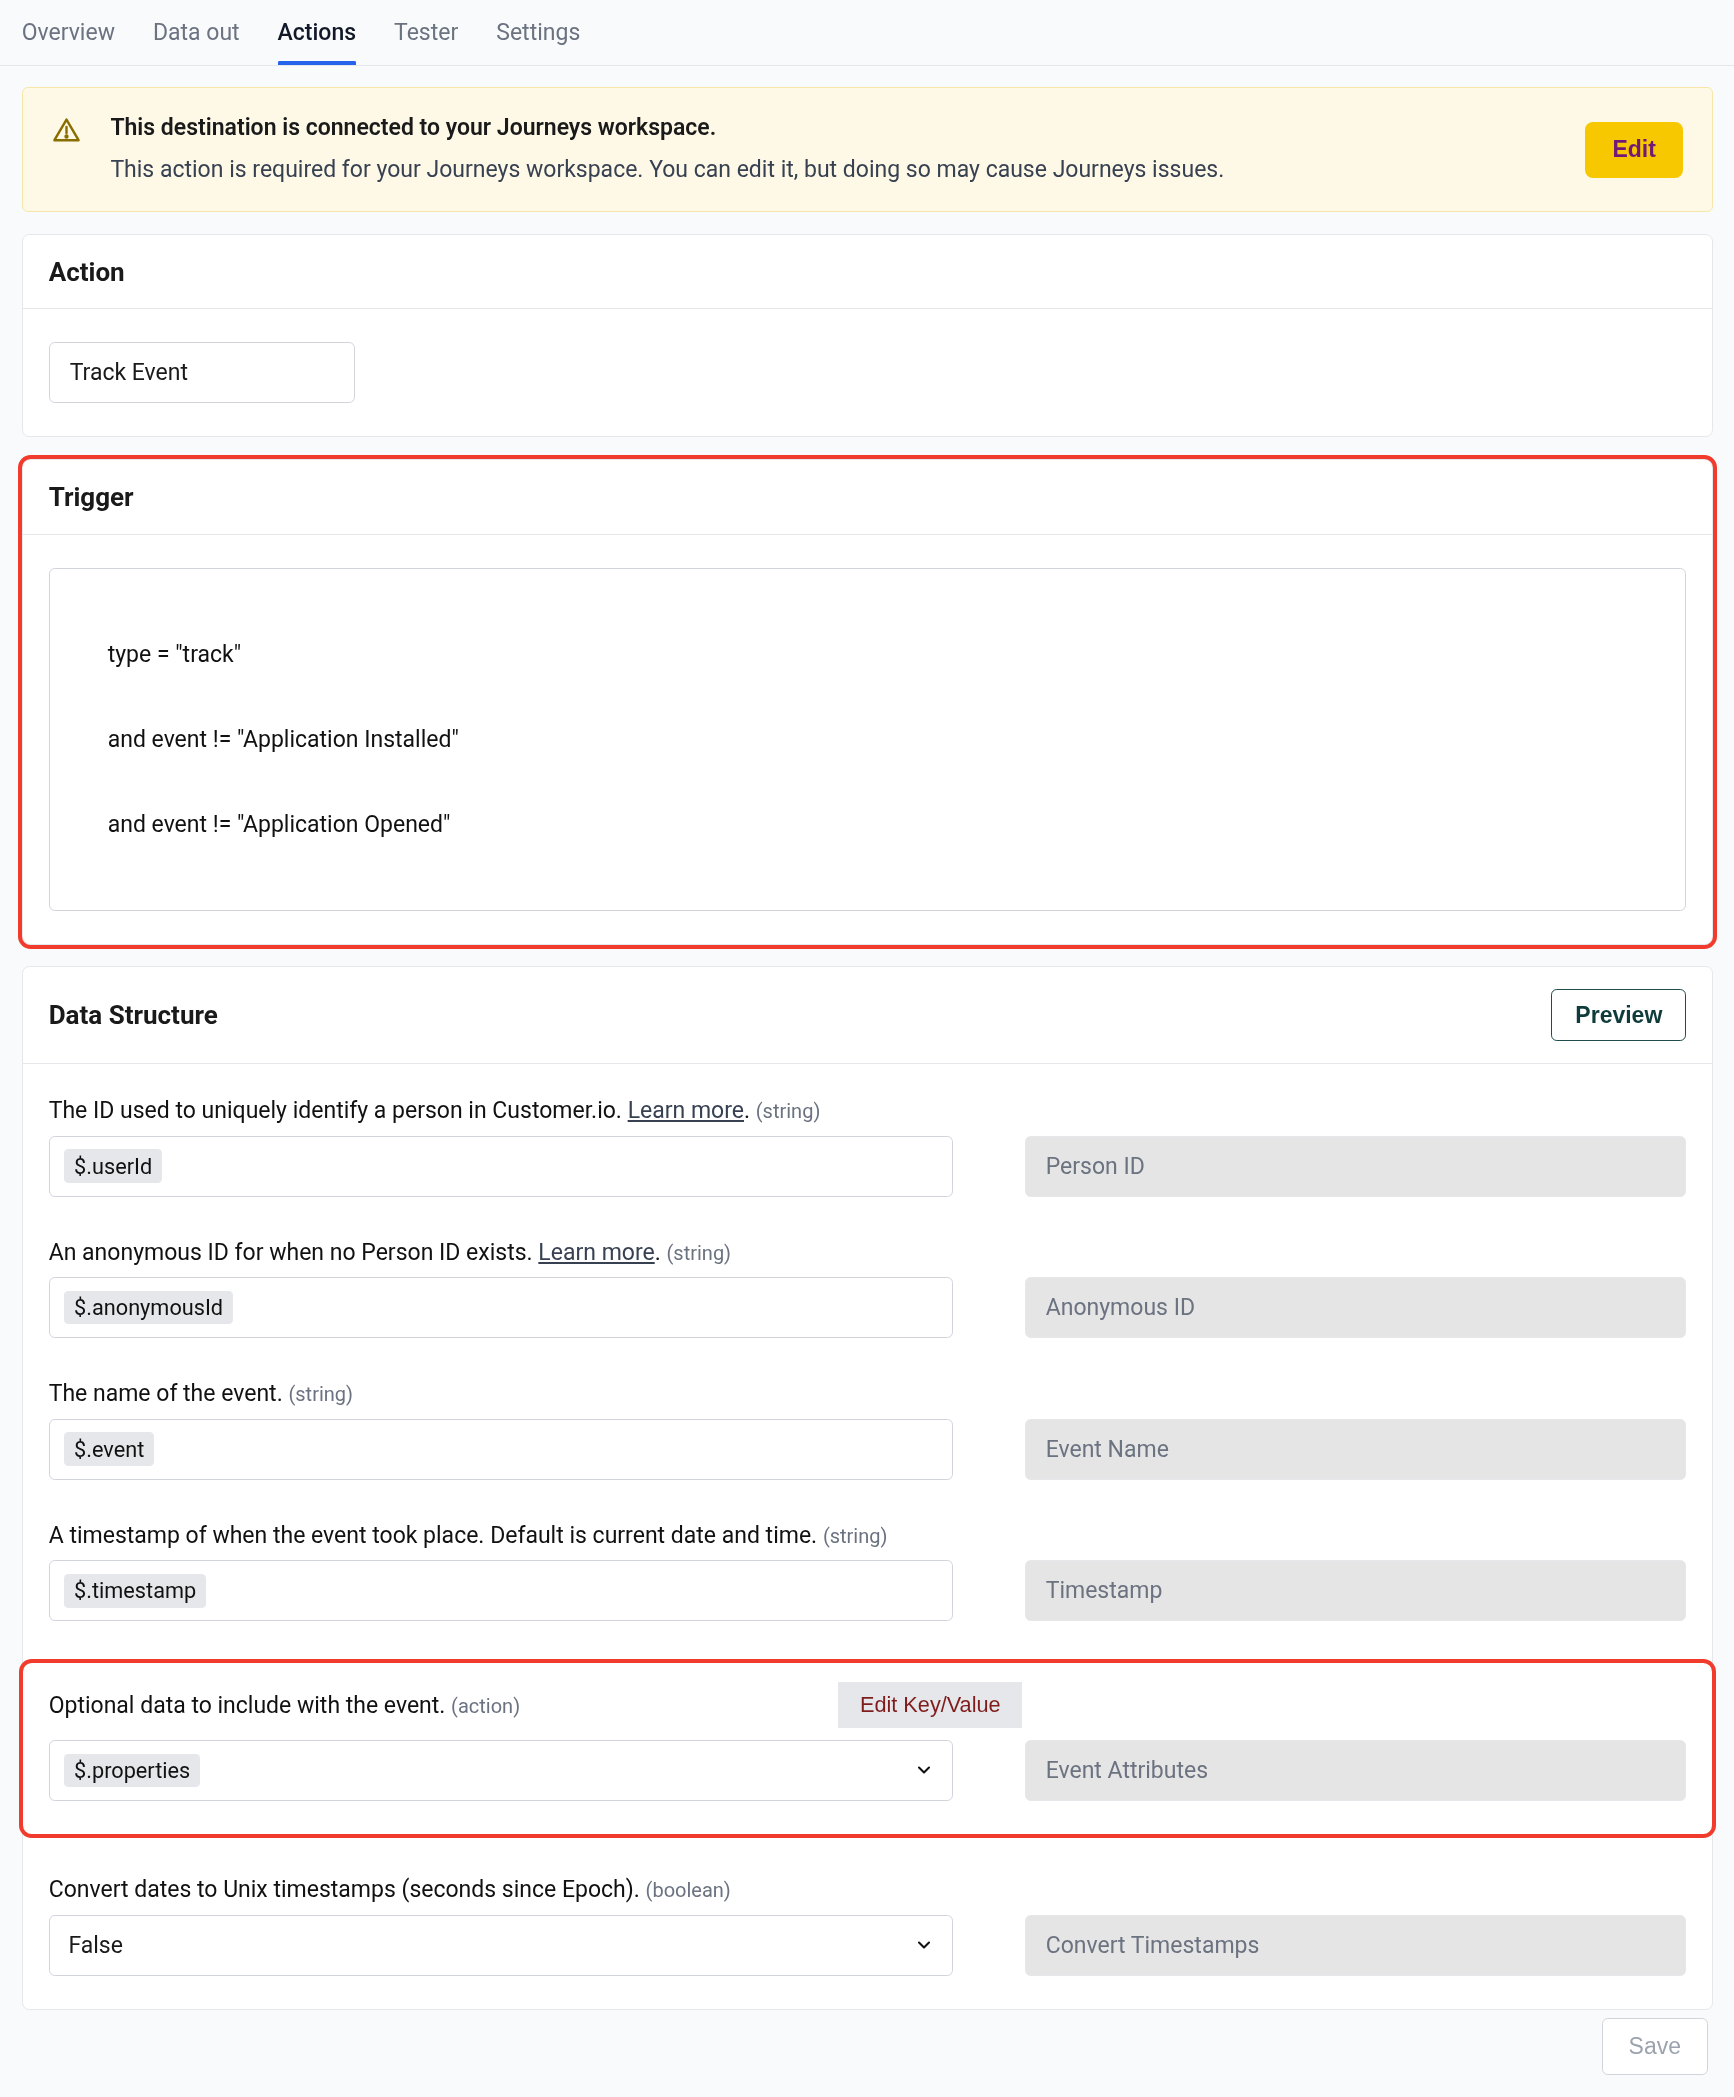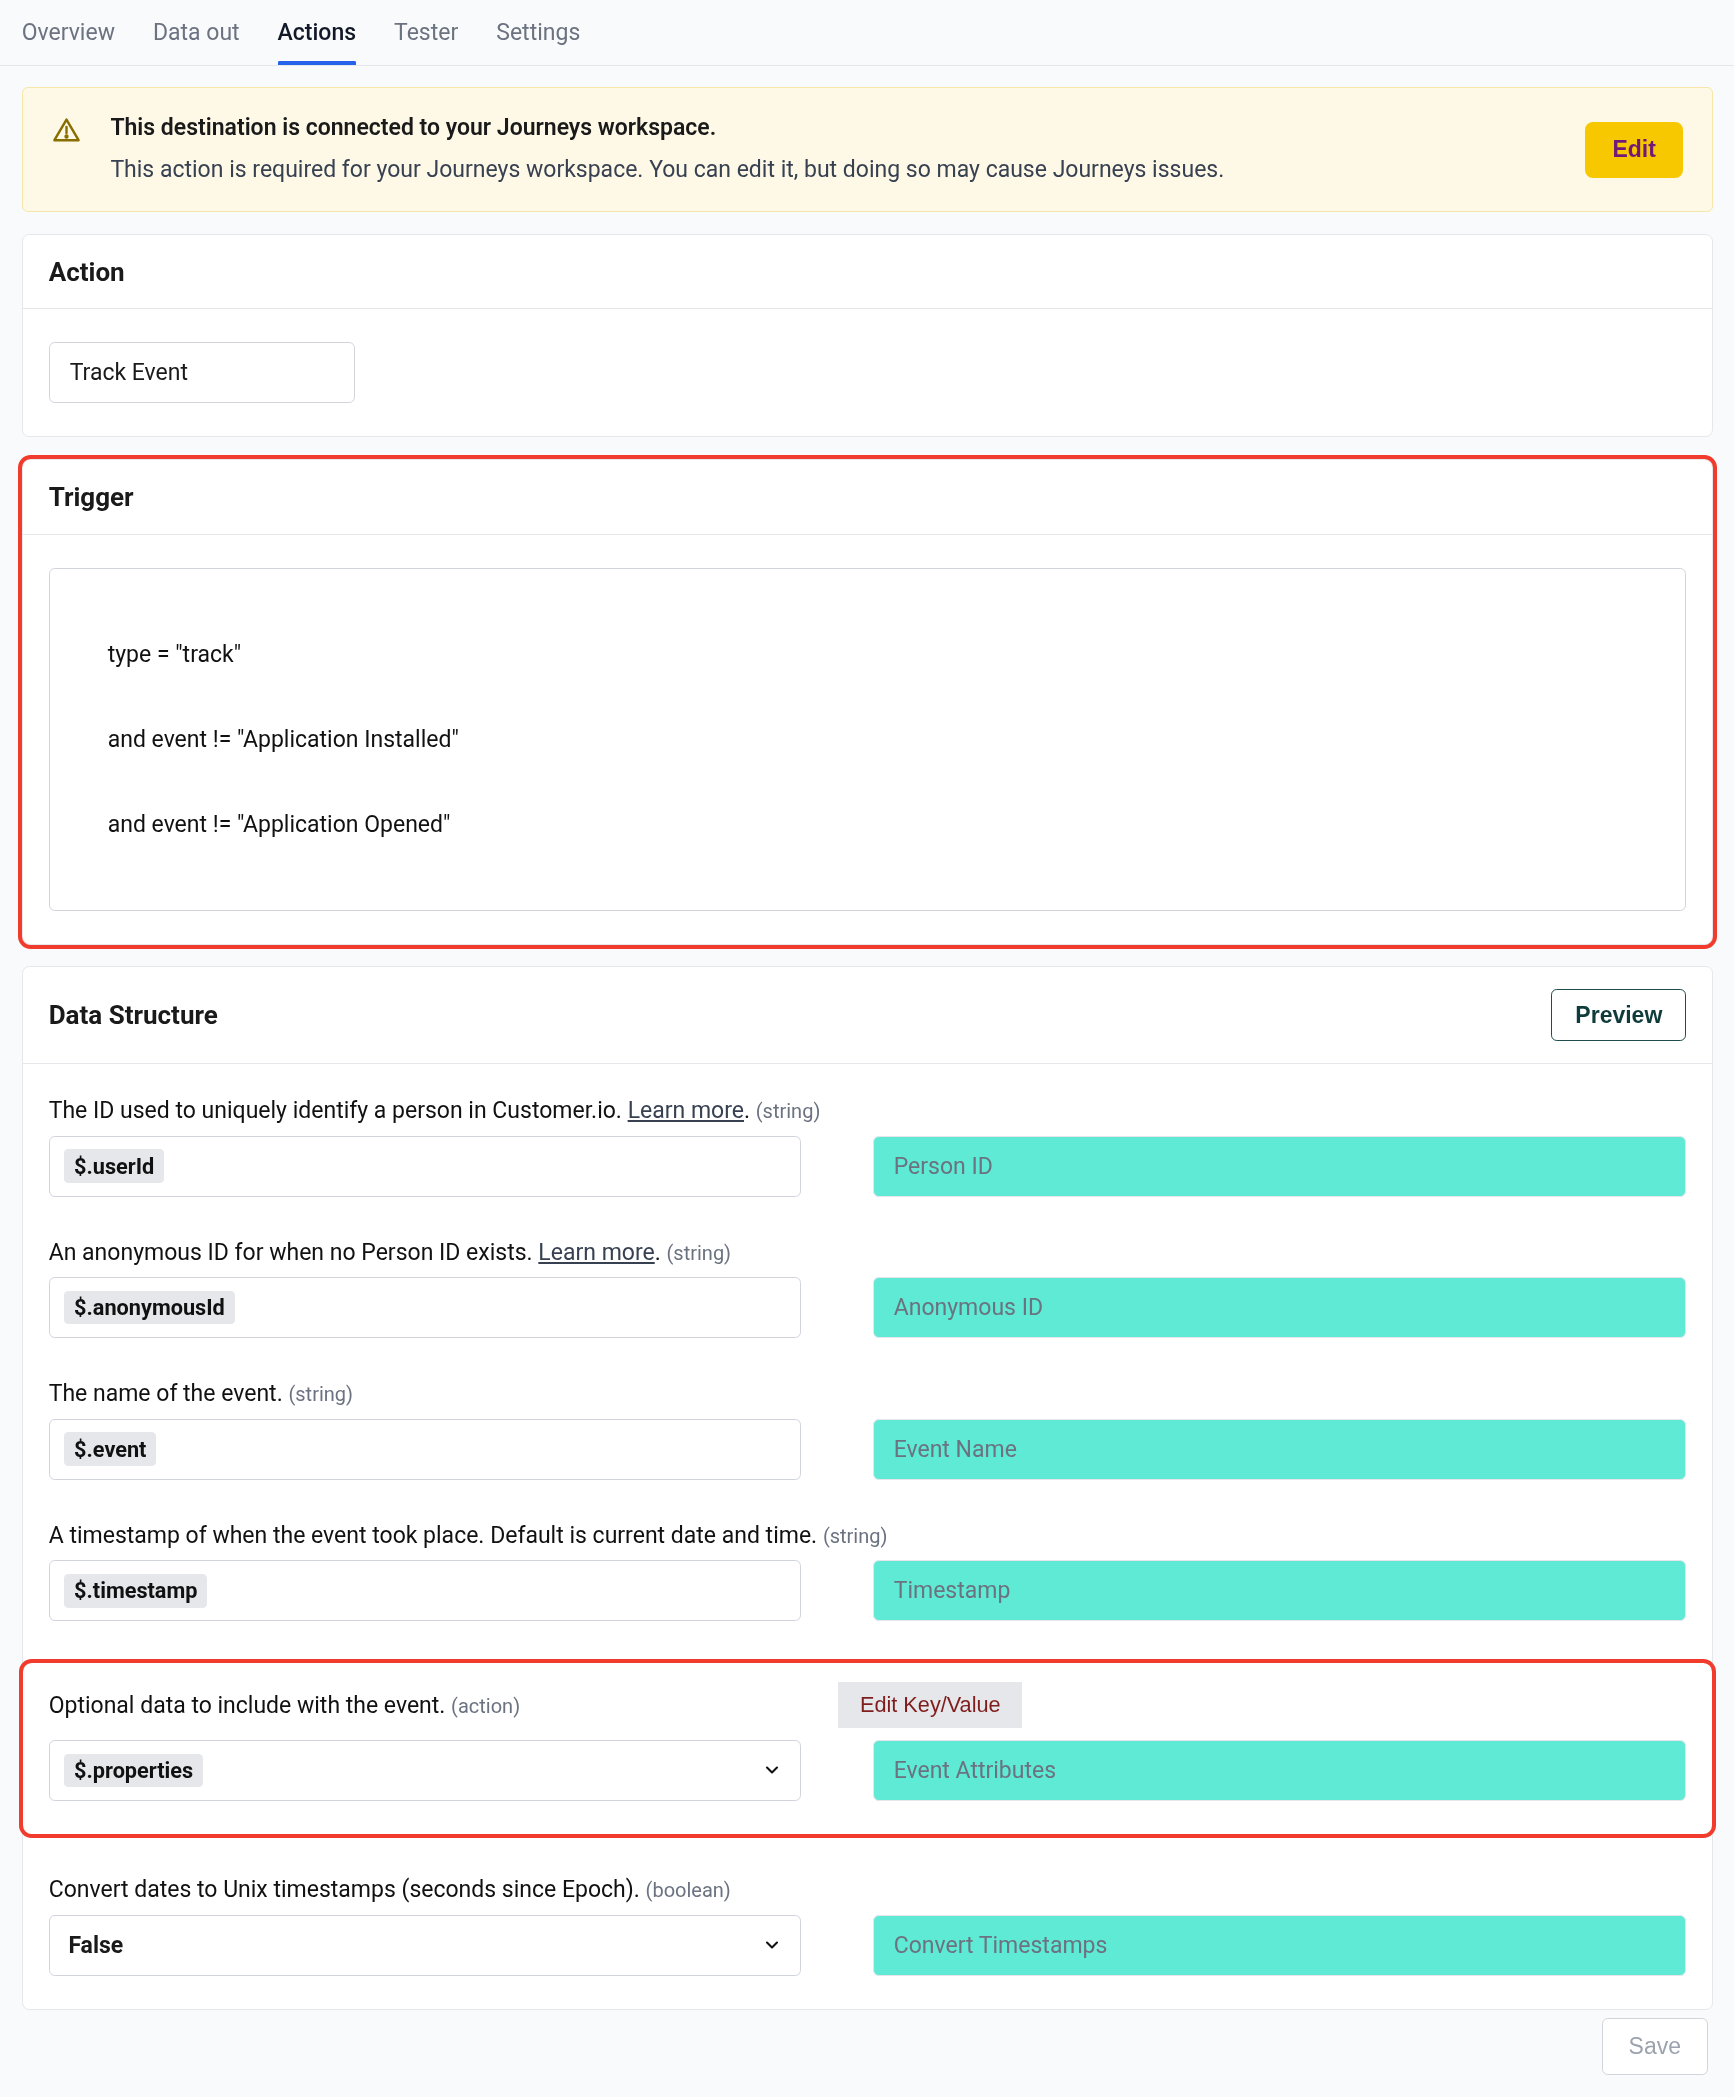--- a/index.html
+++ b/index.html
@@ -152,47 +152,46 @@
     color:#111;
   }
   .field-label .type { color:#6b7280; font-size:20px; }
   .field-label a { color:#374151; text-decoration: underline; }
   .field-row {
     display: flex;
     gap: 72px;
     align-items: stretch;
   }
   .field-left {
-    width: 752px;
+    width: 904px;
     border: 0.7px solid #d1d5db;
     border-radius: 5.8px;
     padding: 11.6px 14.4px;
     display: flex;
     align-items: center;
     background:#fff;
     position:relative;
-    font-weight:bold;
   }
   .field-left .chev {
     position:absolute;
     right:17.3px;
     top:50%;
     transform:translateY(-50%);
   }
   .token {
     background: #e5e7eb;
     border-radius: 4.3px;
     padding: 4.3px 10px;
     font-size: 21.7px;
     color:#111;
   }
   .false-val { font-size:23px; padding-left:4.3px;}
   .field-right {
     flex:1;
-    background: #5eead4;
+    background: #e5e5e5;
     border: 0.7px solid #e5e7eb;
     border-radius: 5.8px;
     padding: 16px 20px;
     font-size: 23px;
     color: #6b7280;
   }
 
   .kv-btn {
     background: #e5e7eb;
     border: none;

